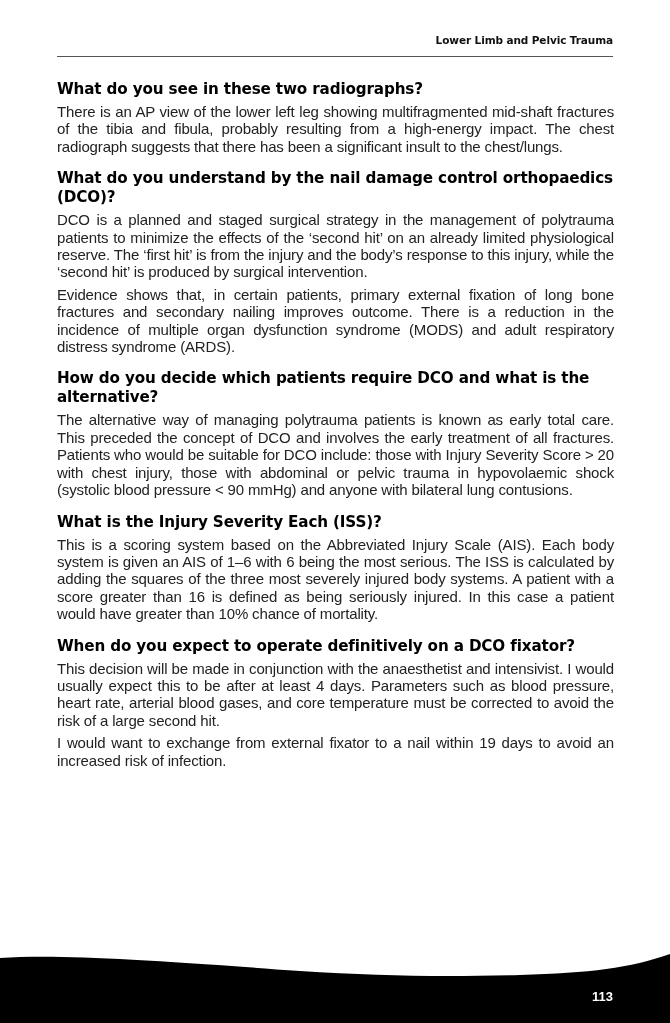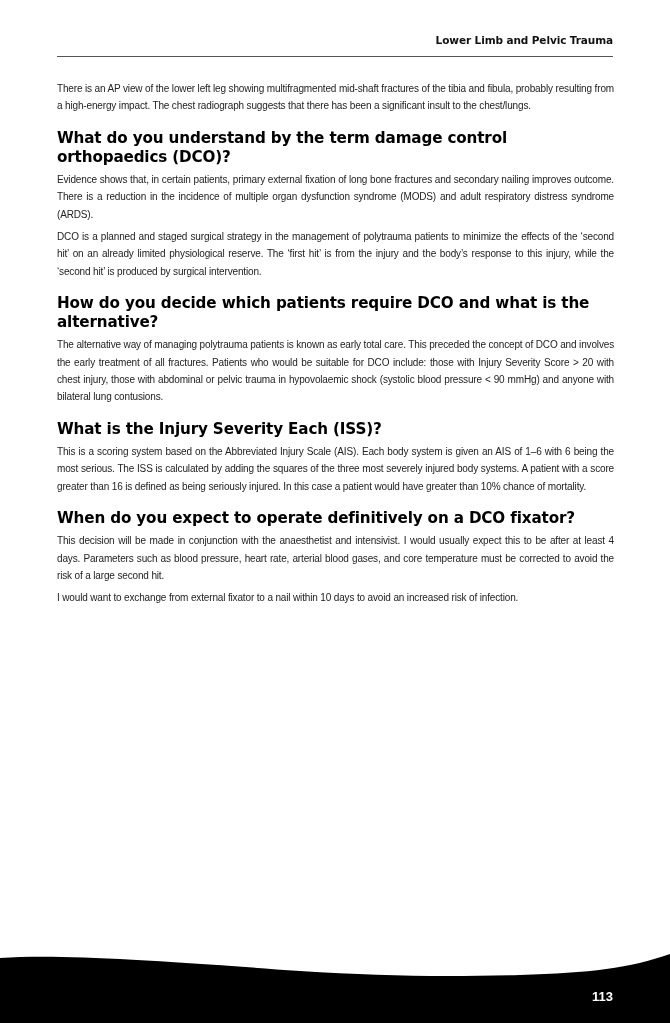--- a/index.html
+++ b/index.html
@@ -44,21 +44,21 @@
       font-family: "DejaVu Sans", sans-serif;
       font-weight: bold;
       font-size: 15.2px;
       line-height: 19px;
       color: #000;
       margin: 0 0 4px 0;
       letter-spacing: -0.15px;
     }
     .section p {
       font-family: "Liberation Sans", sans-serif;
-      font-size: 10px;
+      font-size: 15px;
       line-height: 17.4px;
       color: #222;
       margin: 0 0 5px 0;
       text-align: justify;
       letter-spacing: -0.15px;
     }
     .footer-wave {
       position: absolute;
       left: 0;
       top: 940px;
@@ -77,43 +77,44 @@
   </style>
 </head>
 <body>
 
 <div class="running-header">Lower Limb and Pelvic Trauma</div>
 <div class="header-rule"></div>
 
 <div class="content">
 
   <div class="section">
+    <h2>What do you see in these two radiographs?</h2>
     <p>There is an AP view of the lower left leg showing multifragmented mid-shaft fractures of the tibia and fibula, probably resulting from a high-energy impact. The chest radiograph suggests that there has been a significant insult to the chest/lungs.</p>
   </div>
 
   <div class="section">
-    <h2>What do you understand by the term damage control orthopaedics (DCO)?</h2>
+    <h2>What do you understand by the nail damage control orthopaedics (DCO)?</h2>
+    <p>DCO is a planned and staged surgical strategy in the management of polytrauma patients to minimize the effects of the ‘second hit’ on an already limited physiological reserve. The ‘first hit’ is from the injury and the body’s response to this injury, while the ‘second hit’ is produced by surgical intervention.</p>
     <p>Evidence shows that, in certain patients, primary external fixation of long bone fractures and secondary nailing improves outcome. There is a reduction in the incidence of multiple organ dysfunction syndrome (MODS) and adult respiratory distress syndrome (ARDS).</p>
-    <p>DCO is a planned and staged surgical strategy in the management of polytrauma patients to minimize the effects of the ‘second hit’ on an already limited physiological reserve. The ‘first hit’ is from the injury and the body’s response to this injury, while the ‘second hit’ is produced by surgical intervention.</p>
   </div>
 
   <div class="section">
     <h2>How do you decide which patients require DCO and what is the alternative?</h2>
     <p>The alternative way of managing polytrauma patients is known as early total care. This preceded the concept of DCO and involves the early treatment of all fractures. Patients who would be suitable for DCO include: those with Injury Severity Score &gt; 20 with chest injury, those with abdominal or pelvic trauma in hypovolaemic shock (systolic blood pressure &lt; 90 mmHg) and anyone with bilateral lung contusions.</p>
   </div>
 
   <div class="section">
     <h2>What is the Injury Severity Each (ISS)?</h2>
     <p>This is a scoring system based on the Abbreviated Injury Scale (AIS). Each body system is given an AIS of 1–6 with 6 being the most serious. The ISS is calculated by adding the squares of the three most severely injured body systems. A patient with a score greater than 16 is defined as being seriously injured. In this case a patient would have greater than 10% chance of mortality.</p>
   </div>
 
   <div class="section">
     <h2>When do you expect to operate definitively on a DCO fixator?</h2>
     <p>This decision will be made in conjunction with the anaesthetist and intensivist. I would usually expect this to be after at least 4 days. Parameters such as blood pressure, heart rate, arterial blood gases, and core temperature must be corrected to avoid the risk of a large second hit.</p>
-    <p>I would want to exchange from external fixator to a nail within 10 days to avoid an increased risk of infection.</p>
+    <p>I would want to exchange from external fixator to a nail within 19 days to avoid an increased risk of infection.</p>
   </div>
 
 </div>
 
 <svg class="footer-wave" viewBox="0 0 670 83" preserveAspectRatio="none">
   <path d="M0,18 C60,14 150,20 300,31 C380,36 440,37 520,35 C590,33 630,28 670,14 L670,83 L0,83 Z" fill="#000000"></path>
 </svg>
 <div class="page-number">113</div>
 
 </body></html>

